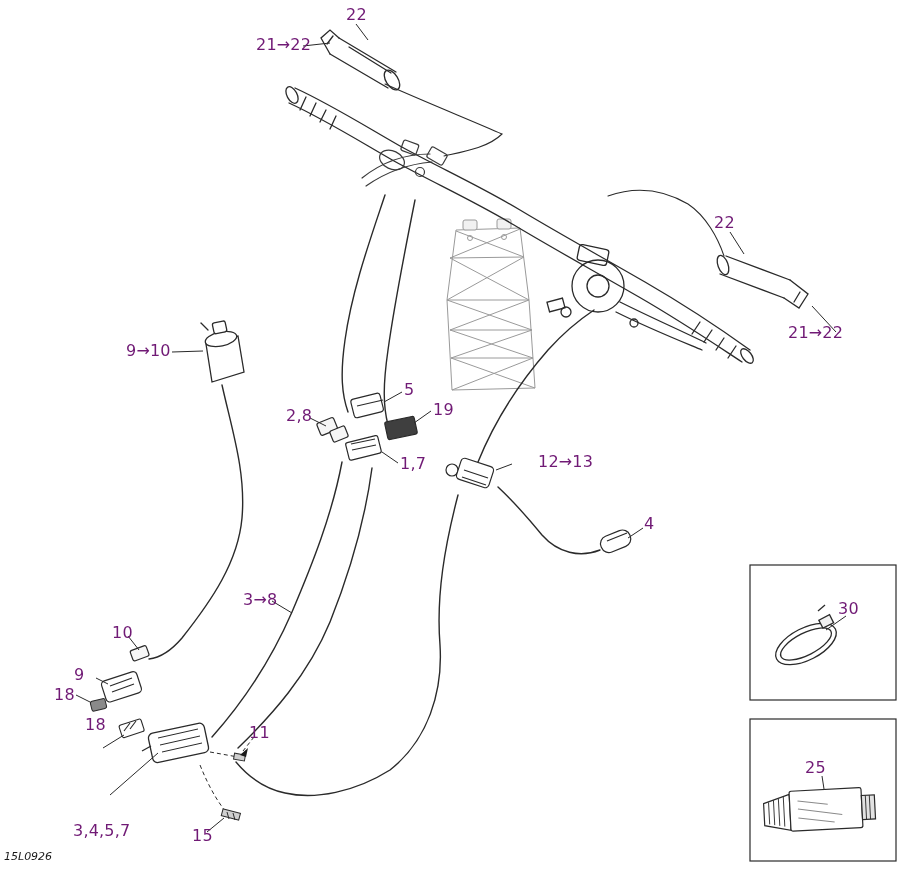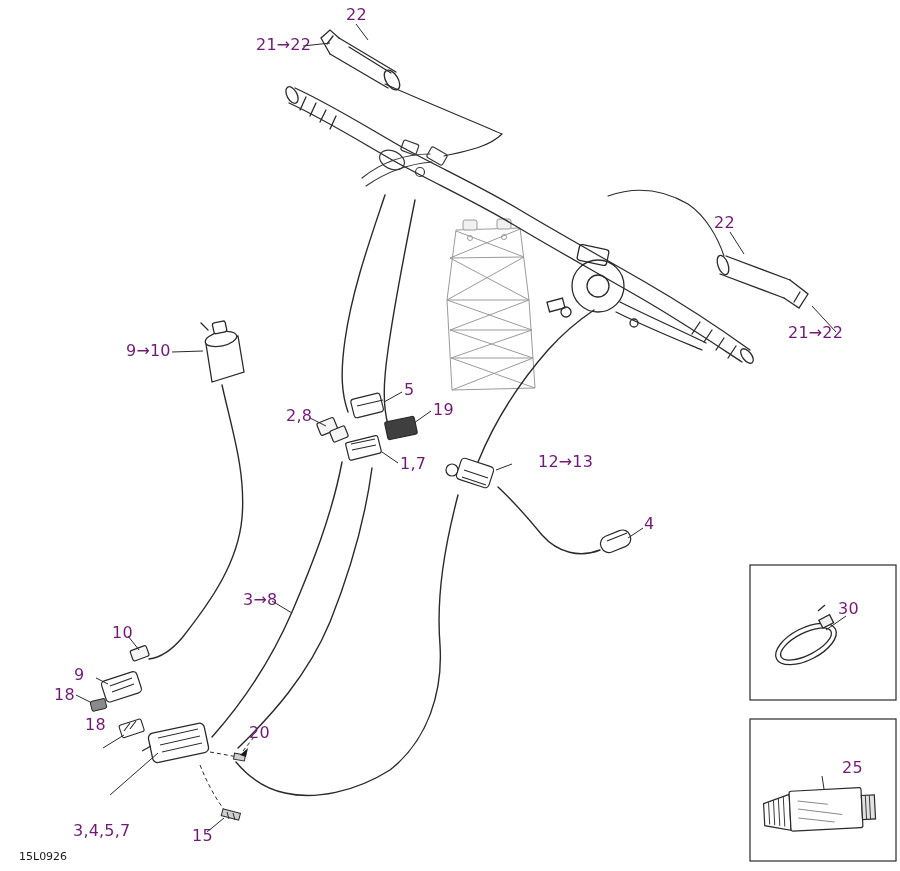--- a/index.html
+++ b/index.html
@@ -6,21 +6,21 @@
   .stage{
     position:relative;width:900px;height:871px;background:#fff;
     font-family:"DejaVu Sans","Liberation Sans",sans-serif;overflow:hidden;
   }
   .stage svg{position:absolute;left:0;top:0;}
   .callout{
     position:absolute;font-size:16px;color:#701a75;white-space:nowrap;
     letter-spacing:0.2px;line-height:14px;
   }
   .part-code{
-    position:absolute;left:19px;top:850px;font-size:11px;color:#1a1a1a;
+    position:absolute;left:4px;top:850px;font-size:11px;color:#1a1a1a;font-style:italic;
   }
 </style>
 </head>
 <body>
 
 <div class="stage">
 
   <svg width="900" height="871" viewBox="0 0 900 871">
 
     <g stroke="#9a9a9a" fill="none" stroke-width="1">
@@ -224,19 +224,19 @@
   <div class="callout" style="left:433px;top:403px">19</div>
   <div class="callout" style="left:400px;top:457px">1,7</div>
   <div class="callout" style="left:538px;top:455px">12→13</div>
   <div class="callout" style="left:644px;top:517px">4</div>
   <div class="callout" style="left:243px;top:593px">3→8</div>
   <div class="callout" style="left:112px;top:626px">10</div>
   <div class="callout" style="left:74px;top:668px">9</div>
   <div class="callout" style="left:54px;top:688px">18</div>
   <div class="callout" style="left:85px;top:718px">18</div>
   <div class="callout" style="left:73px;top:824px">3,4,5,7</div>
-  <div class="callout" style="left:249px;top:726px">20</div>
+  <div class="callout" style="left:249px;top:726px">11</div>
   <div class="callout" style="left:192px;top:829px">15</div>
   <div class="callout" style="left:838px;top:602px">30</div>
-  <div class="callout" style="left:842px;top:761px">25</div>
+  <div class="callout" style="left:805px;top:761px">25</div>
 
   <div class="part-code">15L0926</div>
 </div>
 
 </body></html>

